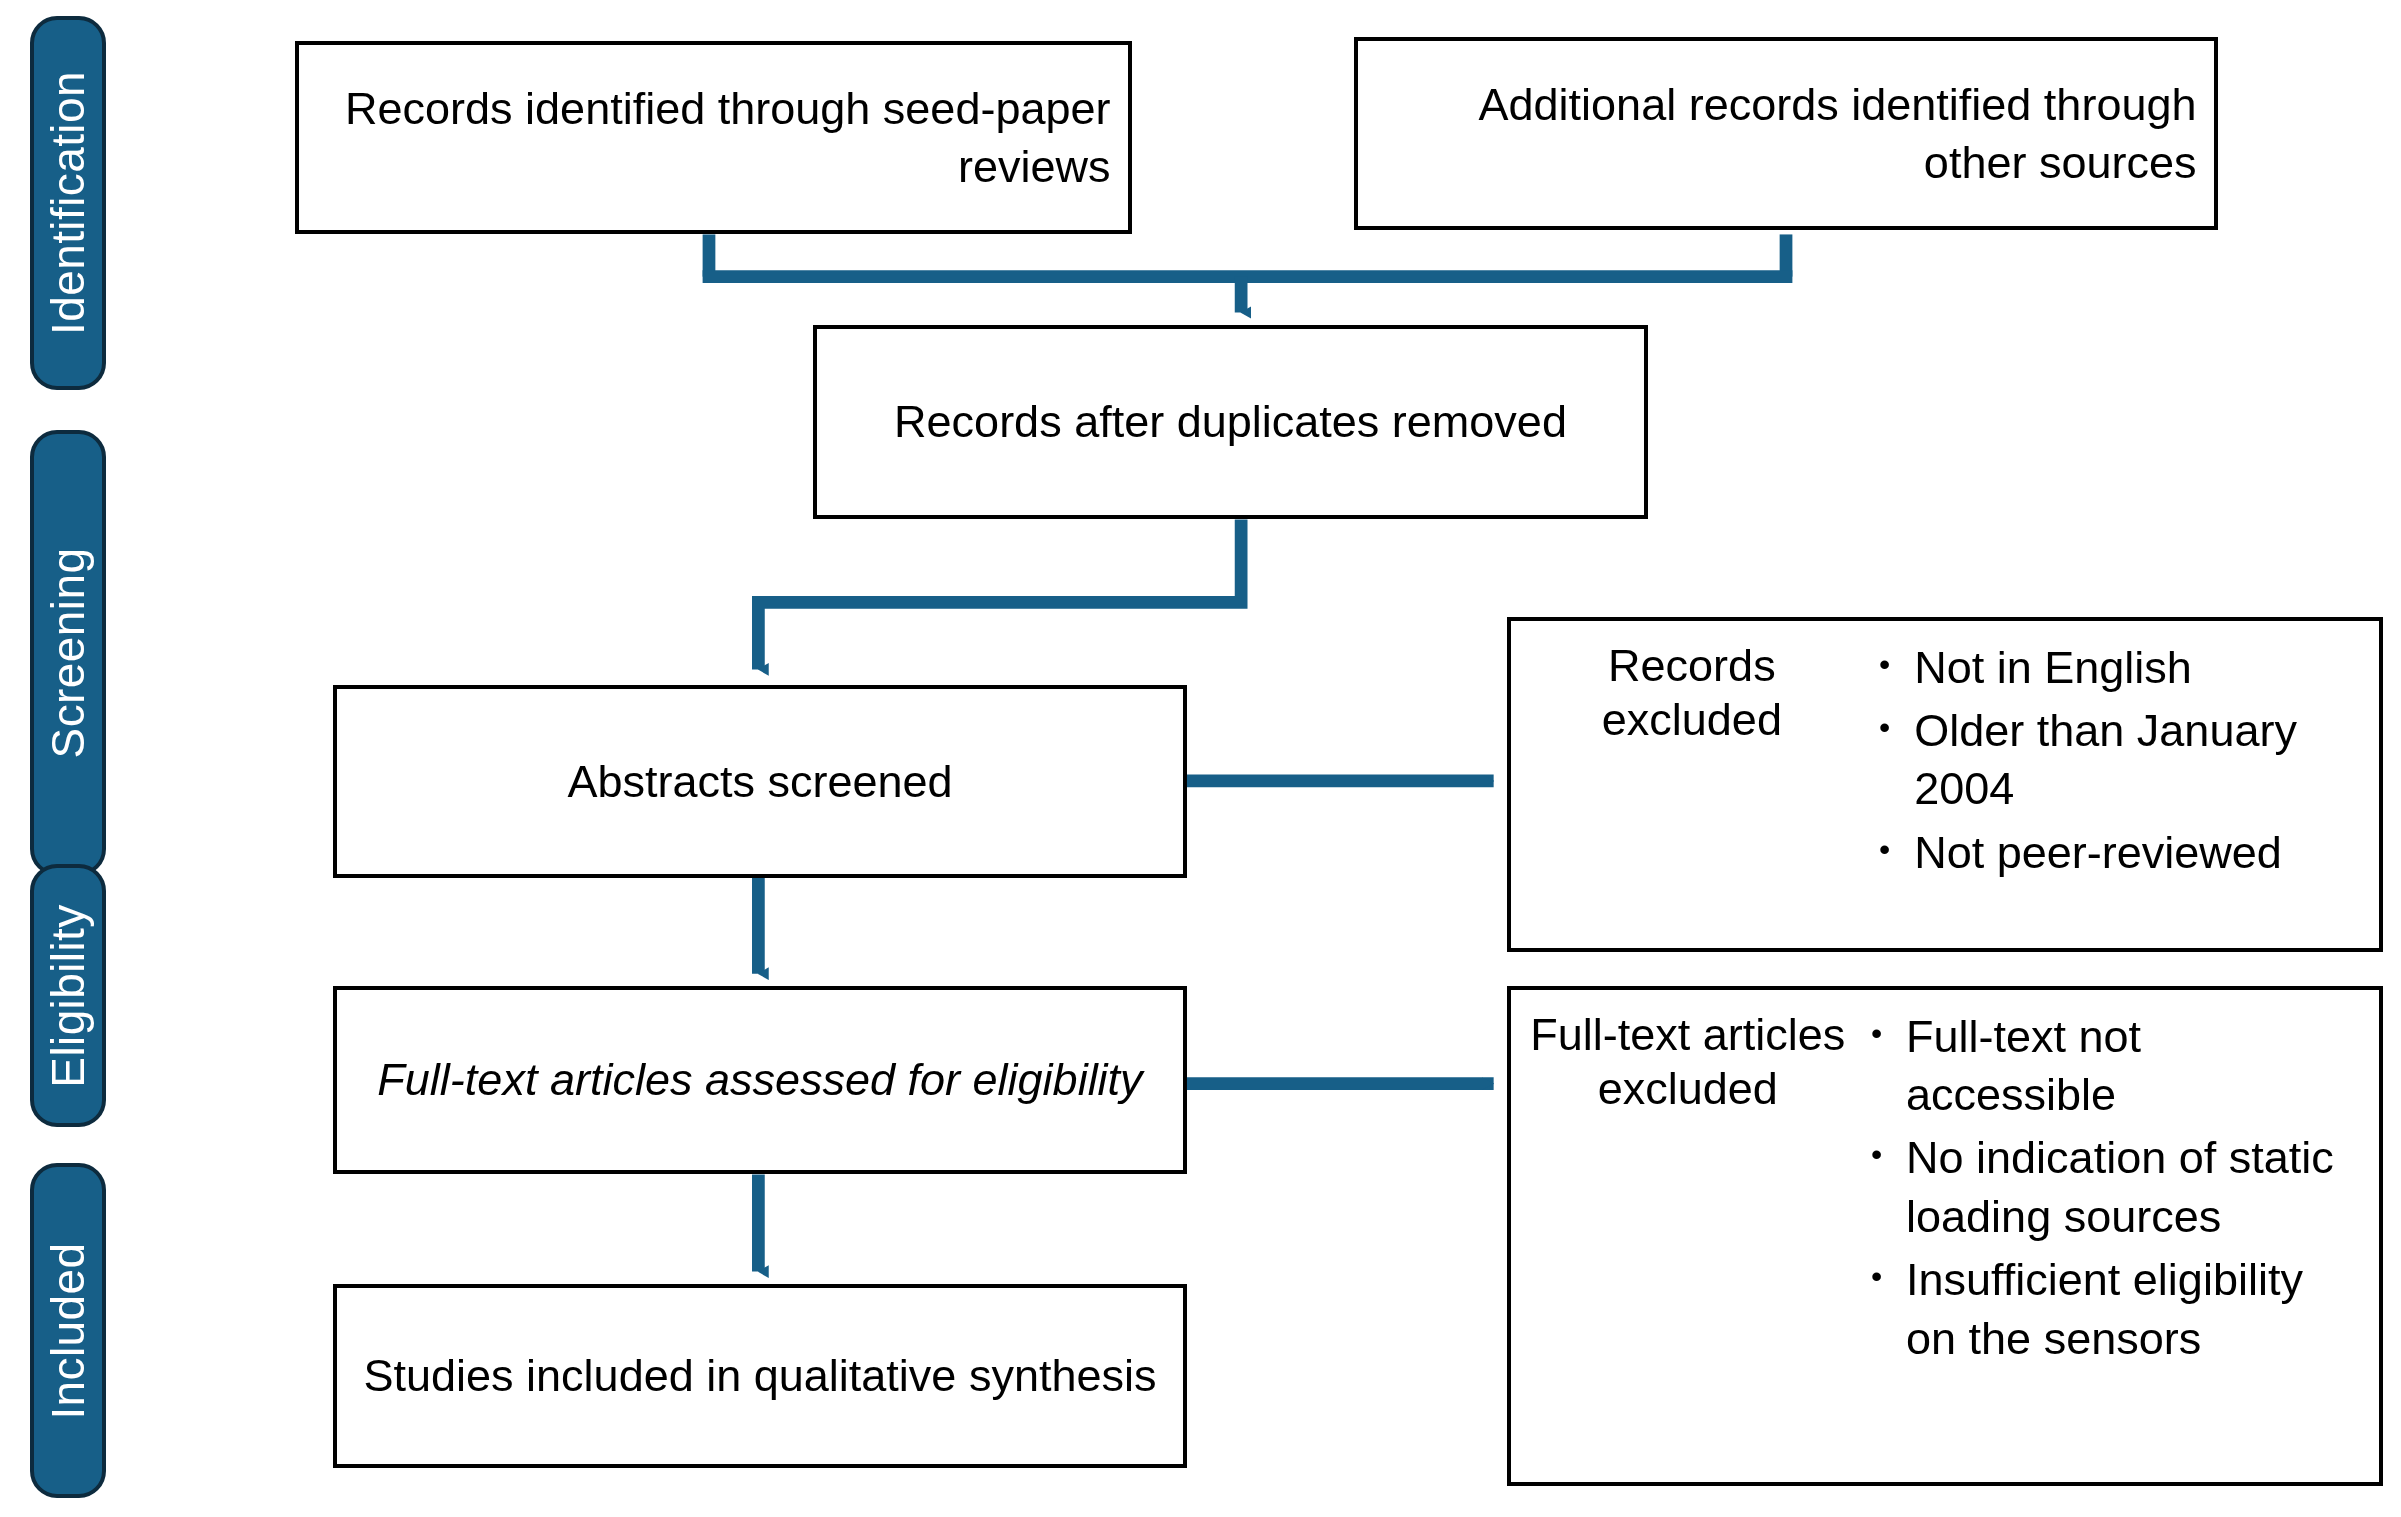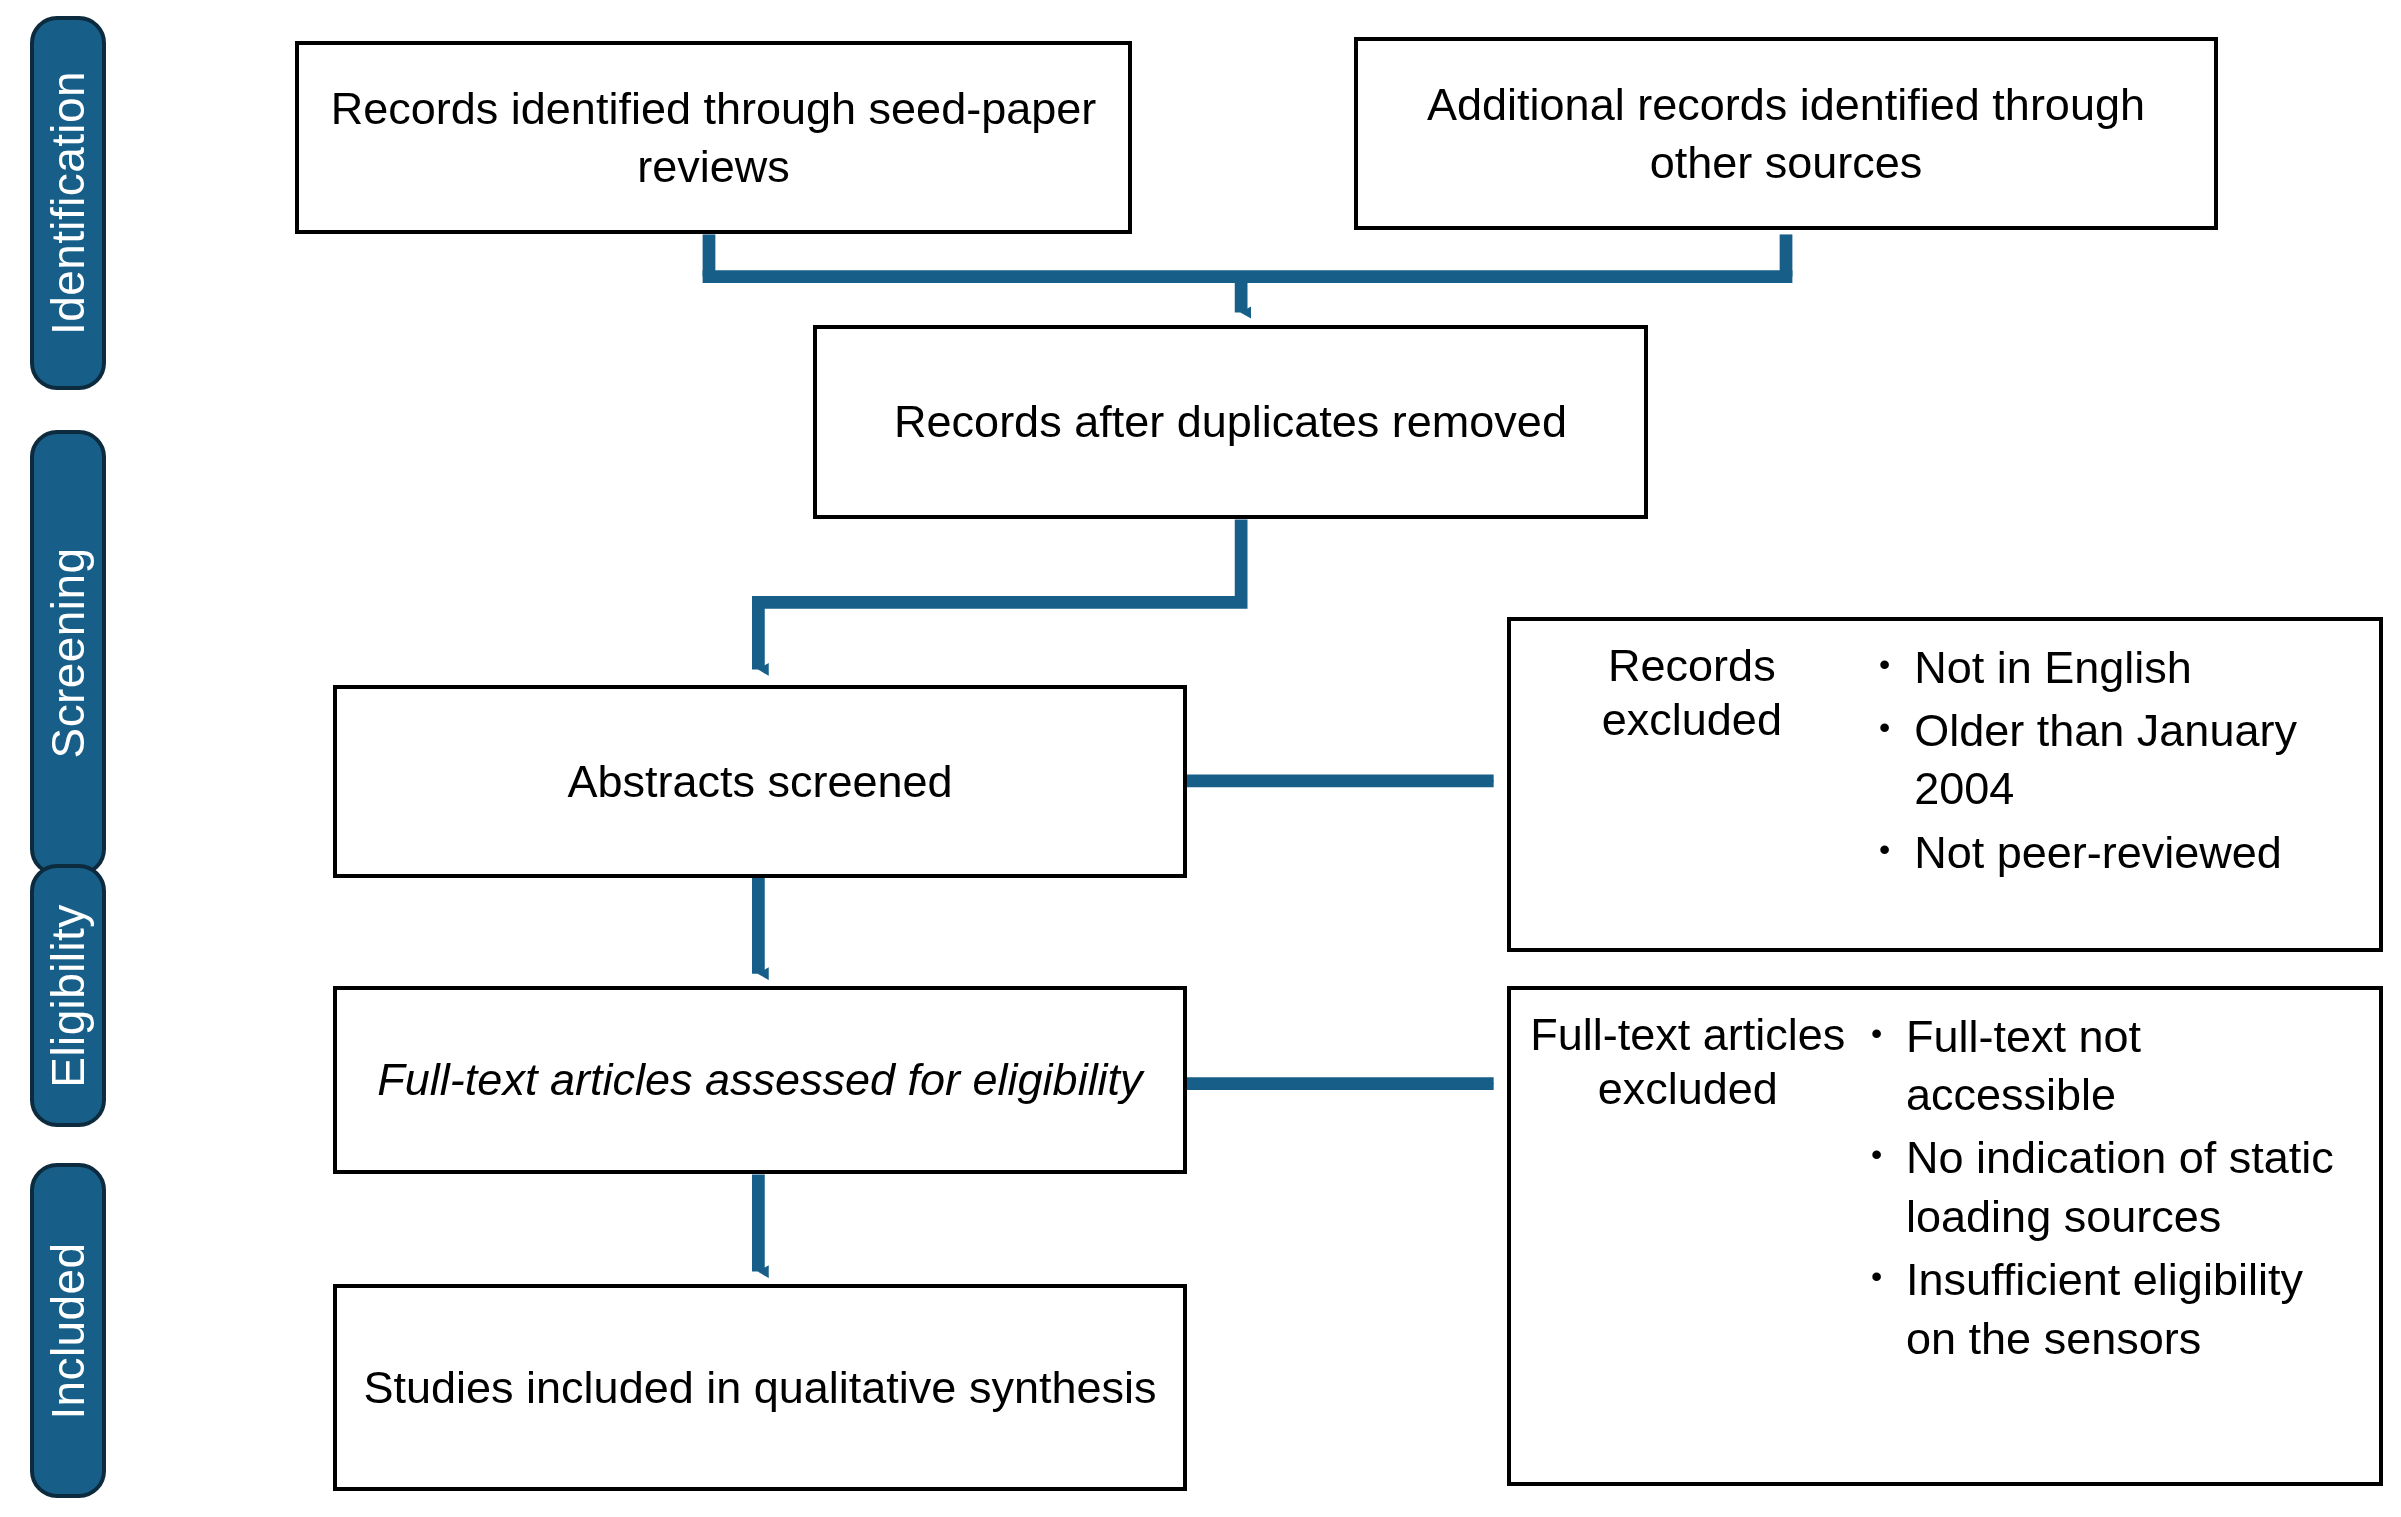--- a/index.html
+++ b/index.html
@@ -46,21 +46,21 @@
     position: absolute;
     background: #ffffff;
     border: 4.8px solid #000000;
     box-sizing: border-box;
     display: flex;
     align-items: center;
     justify-content: center;
     padding: 4.8px 17.5px;
   }
   .flow-box .box-text {
-    text-align: center;
+    text-align: right;
     font-size: 45px;
     line-height: 1.28;
     color: #000000;
     font-family: "Liberation Sans", sans-serif;
   }
 
   
   .excl-box {
     position: absolute;
     background: #ffffff;
@@ -186,21 +186,21 @@
         <span class="bullet">•</span>
         <span class="li-text">No indication of static loading sources</span>
       </li>
       <li>
         <span class="bullet">•</span>
         <span class="li-text">Insufficient eligibility on the sensors</span>
       </li>
     </ul>
   </div>
 
-  <div class="flow-box" style="left:333px; top:1284px; width:854px; height:207px;">
+  <div class="flow-box" style="left:333px; top:1284px; width:854px; height:184px;">
     <span class="box-text">Studies included in qualitative synthesis</span>
   </div>
 
   <svg id="connectors" viewBox="0 0 3014 1905">
     <defs>
       <marker id="arrowDown" markerWidth="16" markerHeight="14" refX="8" refY="13" orient="auto" markerUnits="userSpaceOnUse">
         <path d="M0,0 L16,0 L8,14 Z" fill="#175F88"></path>
       </marker>
       <marker id="arrowRight" markerWidth="16" markerHeight="16" refX="15" refY="8" orient="auto" markerUnits="userSpaceOnUse">
         <path d="M0,0 L16,8 L0,16 Z" fill="#175F88"></path>

